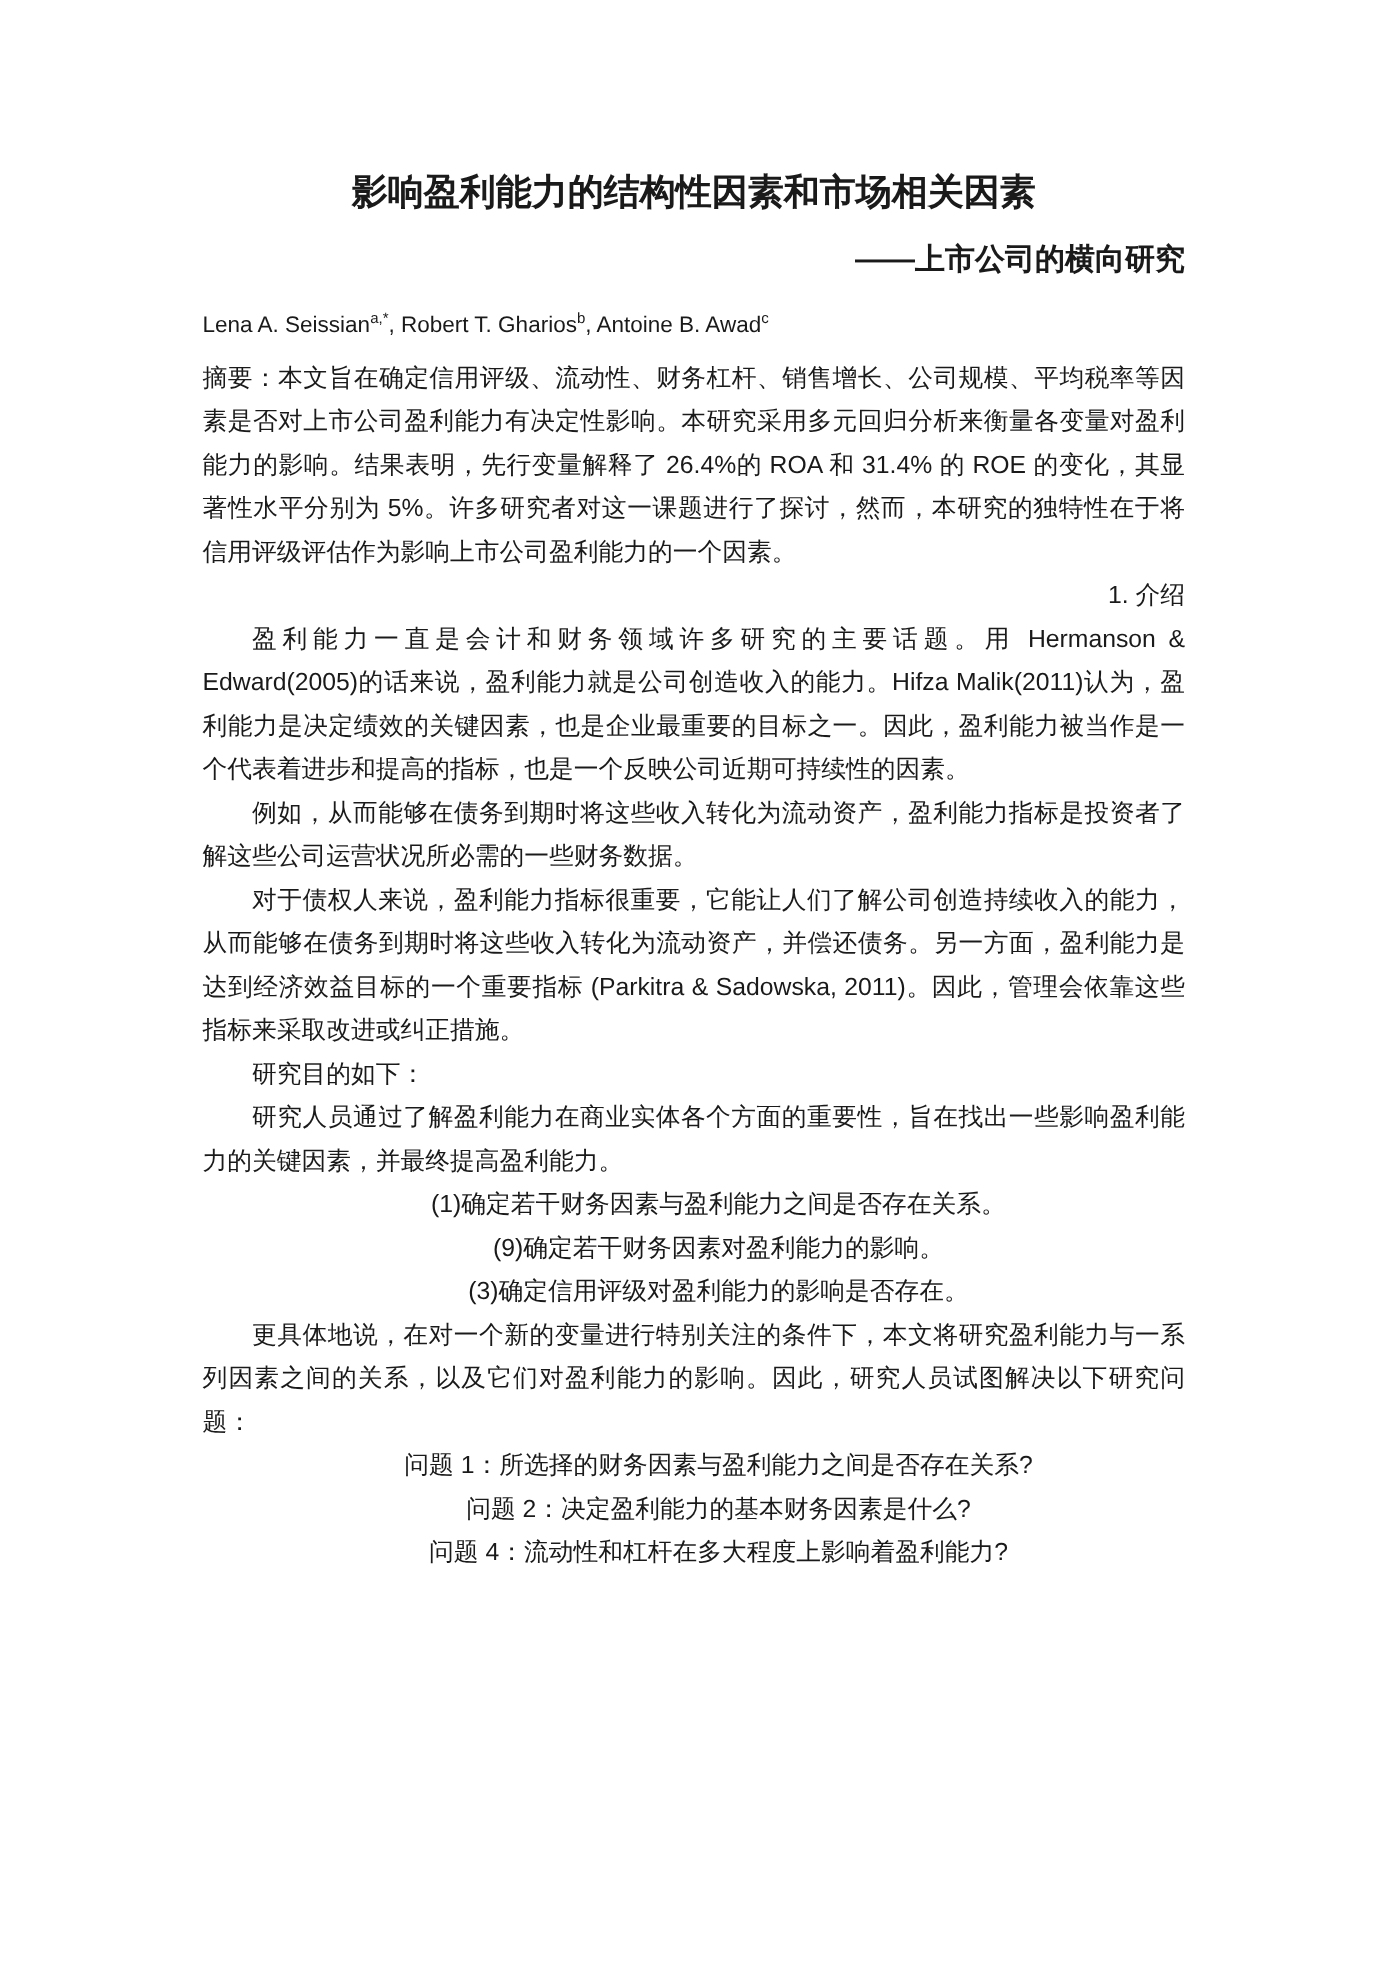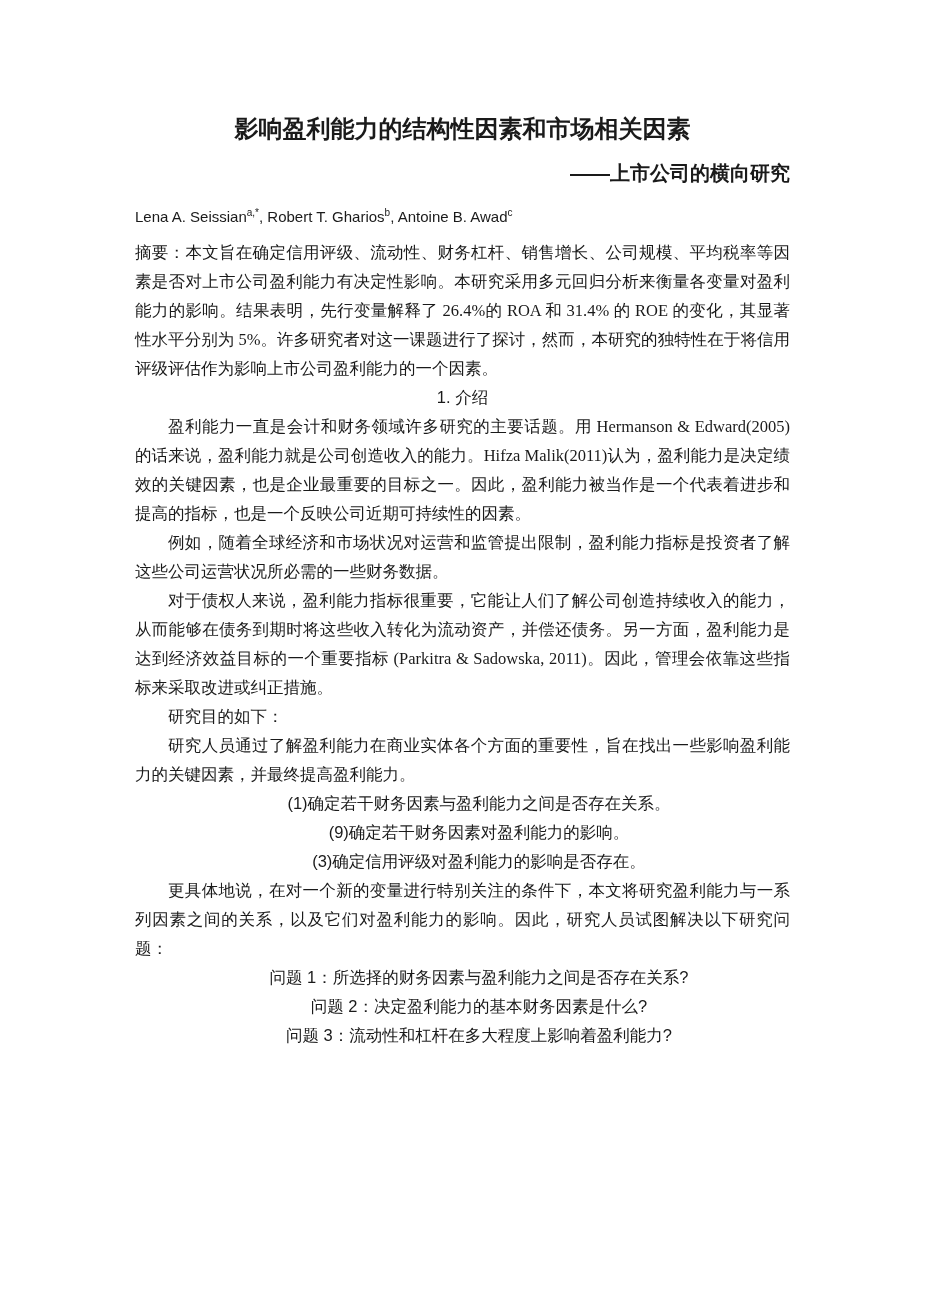--- a/index.html
+++ b/index.html
@@ -42,28 +42,27 @@
     line-height: 0;
   }
   .body-text {
     font-size: 16.5px;
     line-height: 29px;
   }
   p.para {
     margin: 0;
     text-align: justify;
     text-indent: 2em;
-    font-family: Liberation Serif, serif;
   }
   p.para.no-indent {
     text-indent: 0;
   }
   p.heading {
     margin: 0;
-    text-align: center;
+    text-align: right;
     text-indent: 0;
   }
   p.list-line {
     margin: 0;
     text-align: center;
     text-indent: 0;
     padding-left: 2em;
   }
 </style>
 </head>
@@ -77,29 +76,29 @@
   <div class="authors">
     <span>Lena A. Seissian</span><sup>a,*</sup><span>, </span><span>Robert T. Gharios</span><sup>b</sup><span>, </span><span>Antoine B. Awad</span><sup>c</sup>
   </div>
 
   <div class="body-text">
     <p class="para no-indent">摘要：本文旨在确定信用评级、流动性、财务杠杆、销售增长、公司规模、平均税率等因素是否对上市公司盈利能力有决定性影响。本研究采用多元回归分析来衡量各变量对盈利能力的影响。结果表明，先行变量解释了 26.4%的 ROA 和 31.4% 的 ROE 的变化，其显著性水平分别为 5%。许多研究者对这一课题进行了探讨，然而，本研究的独特性在于将信用评级评估作为影响上市公司盈利能力的一个因素。</p>
 
     <p class="heading">1.  介绍</p>
 
     <p class="para">盈利能力一直是会计和财务领域许多研究的主要话题。用 Hermanson &amp; Edward(2005)的话来说，盈利能力就是公司创造收入的能力。Hifza Malik(2011)认为，盈利能力是决定绩效的关键因素，也是企业最重要的目标之一。因此，盈利能力被当作是一个代表着进步和提高的指标，也是一个反映公司近期可持续性的因素。</p>
-    <p class="para">例如，随着全球经济和市场状况对运营和监管提出限制，盈利能力指标是投资者了解这些公司运营状况所必需的一些财务数据。</p>
+    <p class="para">例如，从而能够在债务到期时将这些收入转化为流动资产，盈利能力指标是投资者了解这些公司运营状况所必需的一些财务数据。</p>
     <p class="para">对于债权人来说，盈利能力指标很重要，它能让人们了解公司创造持续收入的能力，从而能够在债务到期时将这些收入转化为流动资产，并偿还债务。另一方面，盈利能力是达到经济效益目标的一个重要指标 (Parkitra &amp; Sadowska, 2011)。因此，管理会依靠这些指标来采取改进或纠正措施。</p>
     <p class="para">研究目的如下：</p>
     <p class="para">研究人员通过了解盈利能力在商业实体各个方面的重要性，旨在找出一些影响盈利能力的关键因素，并最终提高盈利能力。</p>
 
     <p class="list-line">(1)确定若干财务因素与盈利能力之间是否存在关系。</p>
     <p class="list-line">(9)确定若干财务因素对盈利能力的影响。</p>
     <p class="list-line">(3)确定信用评级对盈利能力的影响是否存在。</p>
 
     <p class="para">更具体地说，在对一个新的变量进行特别关注的条件下，本文将研究盈利能力与一系列因素之间的关系，以及它们对盈利能力的影响。因此，研究人员试图解决以下研究问题：</p>
 
     <p class="list-line">问题 1：所选择的财务因素与盈利能力之间是否存在关系?</p>
     <p class="list-line">问题 2：决定盈利能力的基本财务因素是什么?</p>
-    <p class="list-line">问题 3：流动性和杠杆在多大程度上影响着盈利能力?</p>
+    <p class="list-line">问题 4：流动性和杠杆在多大程度上影响着盈利能力?</p>
   </div>
 
 </div>
 
 </body></html>

